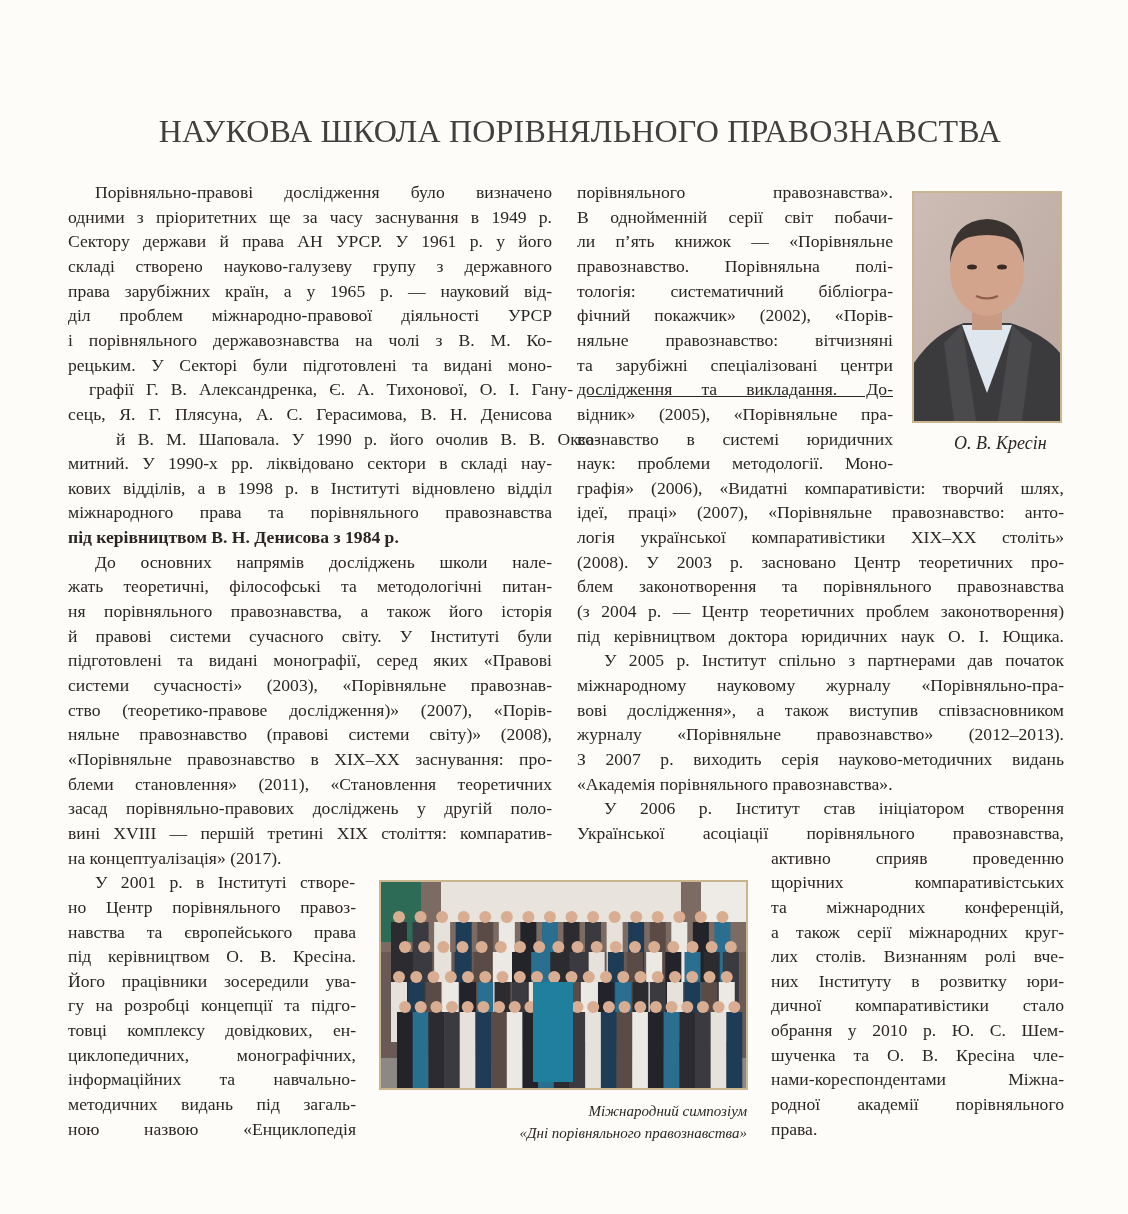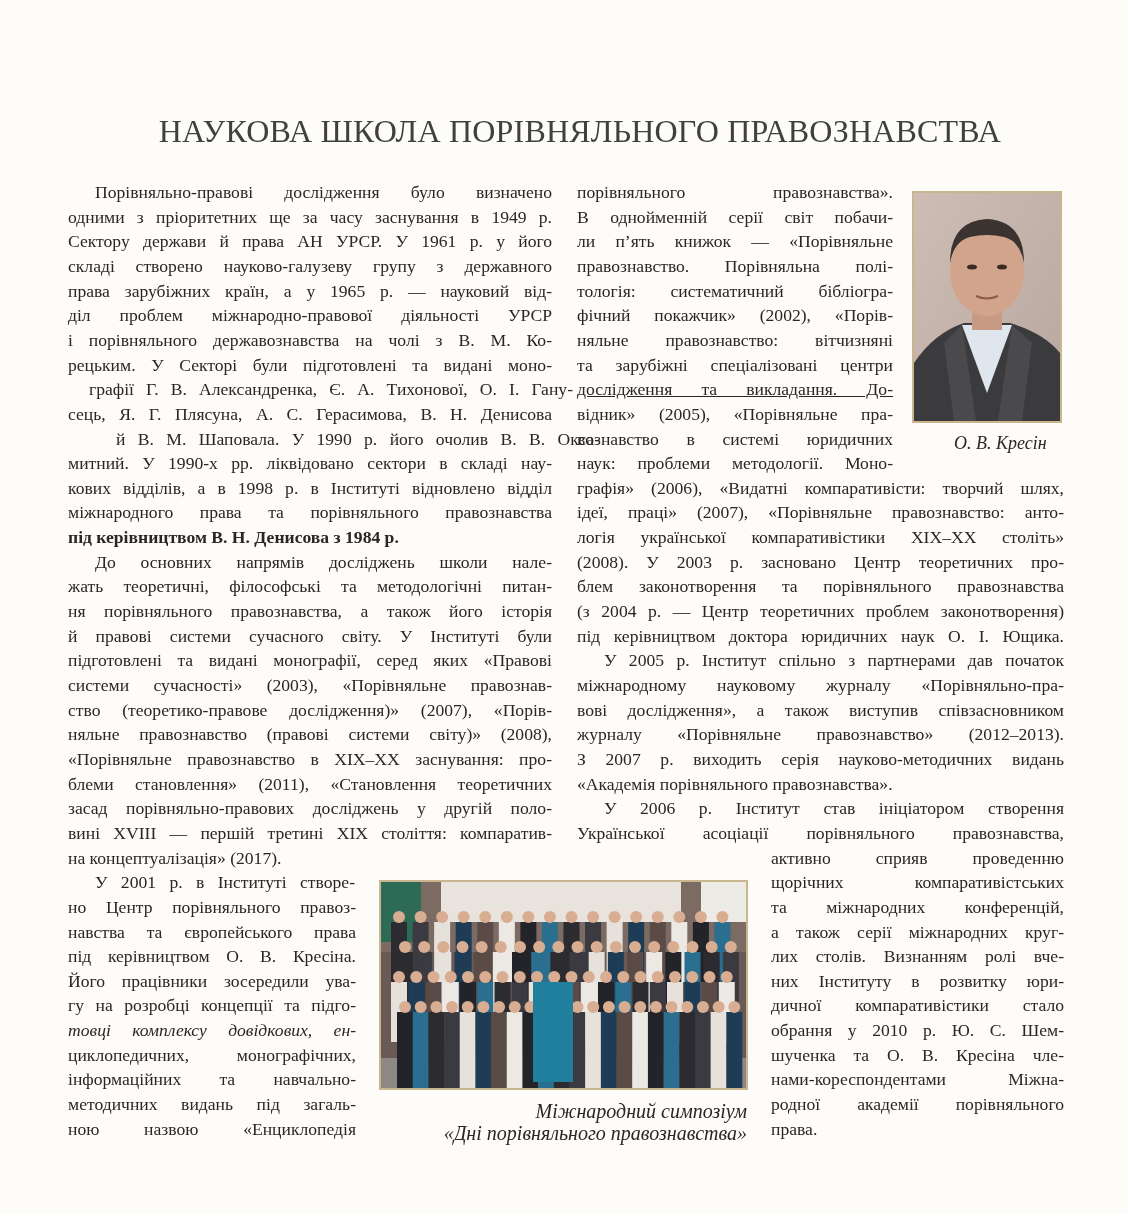--- a/index.html
+++ b/index.html
@@ -17,21 +17,21 @@
   }
   .line {
     position: absolute; white-space: nowrap;
     font-size: 17.6px; line-height: 24px; height: 24px;
     text-align: justify; text-align-last: justify;
   }
   .line.last { text-align-last: left; }
   .photo-frame {
     position: absolute; border: 2px solid #c9b68f; box-sizing: border-box; overflow: hidden;
   }
-  .caption { position: absolute; font-style: italic; font-size: 20px; white-space: nowrap; line-height: 22px; }
+  .caption { position: absolute; font-style: italic; font-size: 15px; white-space: nowrap; line-height: 22px; }
 </style>
 </head>
 <body>
 
 <div class="title">НАУКОВА ШКОЛА ПОРІВНЯЛЬНОГО ПРАВОЗНАВСТВА</div>
 
 <div id="left">
     <div class="line" style="left: 95px; width: 457px; top: 180px;">Порівняльно-правові дослідження було визначено</div>
     <div class="line" style="left: 68px; width: 484px; top: 204.65px;">одними з пріоритетних ще за часу заснування в 1949 р.</div>
     <div class="line" style="left: 68px; width: 484px; top: 229.3px;">Сектору держави й права АН УРСР. У 1961 р. у його</div>
@@ -59,21 +59,21 @@
     <div class="line" style="left: 68px; width: 484px; top: 771.6px;">блеми становлення» (2011), «Становлення теоретичних</div>
     <div class="line" style="left: 68px; width: 484px; top: 796.25px;">засад порівняльно-правових досліджень у другій поло-</div>
     <div class="line" style="left: 68px; width: 484px; top: 820.9px;">вині XVIII — першій третині XIX століття: компаратив-</div>
     <div class="line last" style="left: 68px; width: 484px; top: 845.55px;">на концептуалізація» (2017).</div>
     <div class="line" style="left: 95px; width: 260px; top: 870.2px;">У 2001 р. в Інституті створе-</div>
     <div class="line" style="left: 68px; width: 288px; top: 894.85px;">но Центр порівняльного правоз-</div>
     <div class="line" style="left: 68px; width: 288px; top: 919.5px;">навства та європейського права</div>
     <div class="line" style="left: 68px; width: 288px; top: 944.15px;">під керівництвом О. В. Кресіна.</div>
     <div class="line" style="left: 68px; width: 288px; top: 968.8px;">Його працівники зосередили ува-</div>
     <div class="line" style="left: 68px; width: 288px; top: 993.45px;">гу на розробці концепції та підго-</div>
-    <div class="line" style="left: 68px; width: 288px; top: 1018.1px; font-style: italic;">товці комплексу довідкових, ен-</div>
+    <div class="line" style="left: 68px; width: 288px; top: 1018.1px;">товці комплексу довідкових, ен-</div>
     <div class="line" style="left: 68px; width: 288px; top: 1042.75px;">циклопедичних, монографічних,</div>
     <div class="line" style="left: 68px; width: 288px; top: 1067.4px;">інформаційних та навчально-</div>
     <div class="line" style="left: 68px; width: 288px; top: 1092.05px;">методичних видань під загаль-</div>
     <div class="line" style="left: 68px; width: 288px; top: 1116.7px;">ною назвою «Енциклопедія</div>
   </div>
 <div id="right">
     <div class="line" style="left: 577px; width: 316px; top: 180px;">порівняльного правознавства».</div>
     <div class="line" style="left: 577px; width: 316px; top: 204.65px;">В однойменній серії світ побачи-</div>
     <div class="line" style="left: 577px; width: 316px; top: 229.3px;">ли п’ять книжок — «Порівняльне</div>
     <div class="line" style="left: 577px; width: 316px; top: 253.95px;">правознавство. Порівняльна полі-</div>

